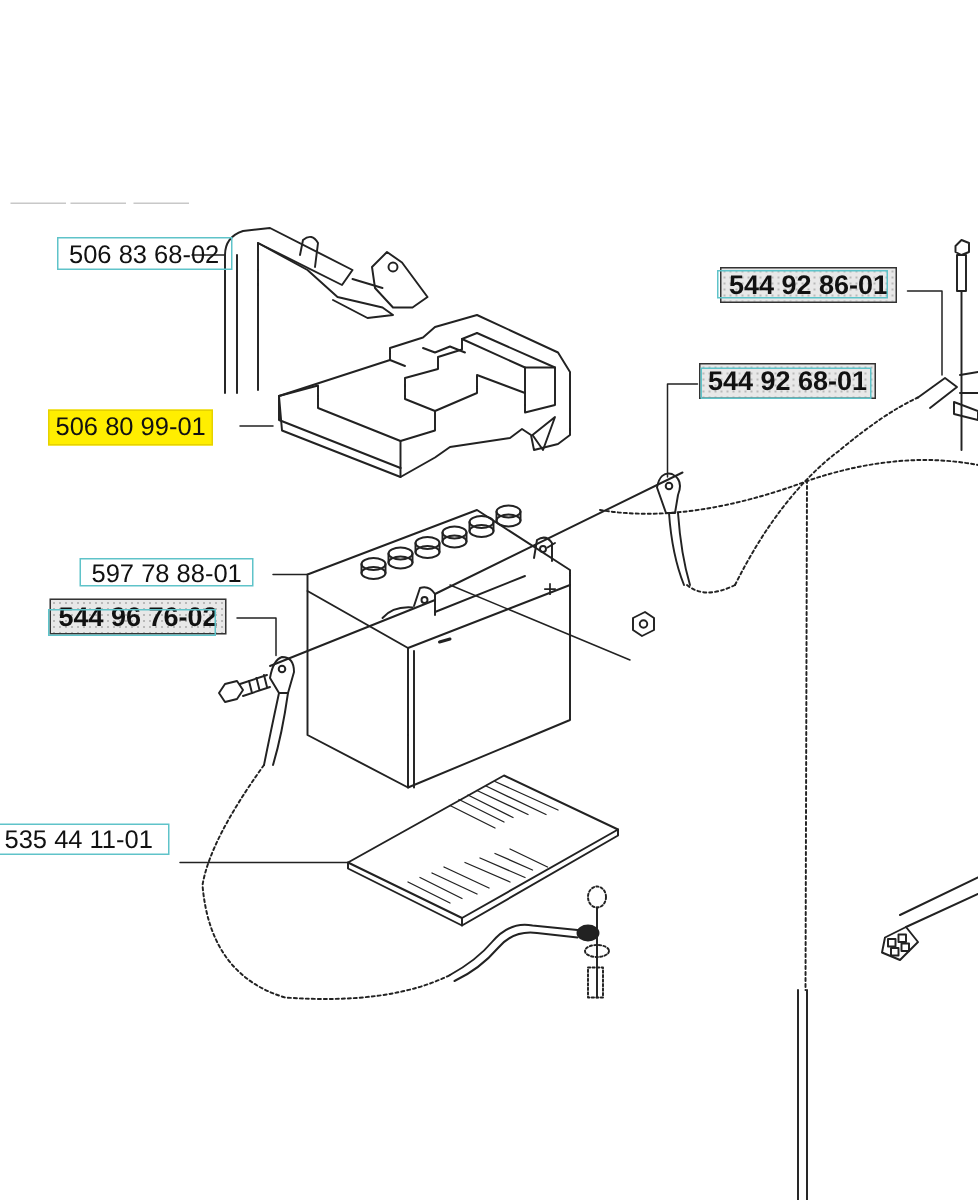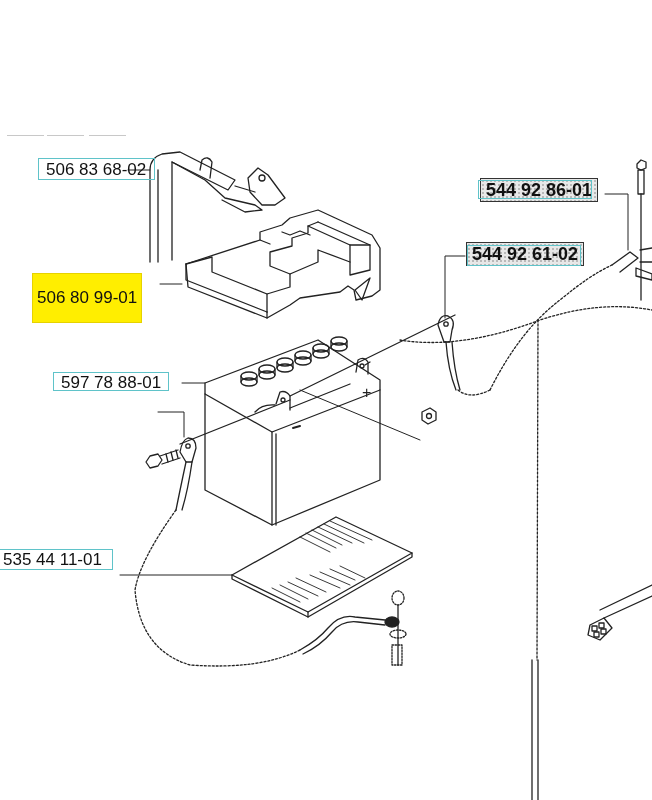--- a/index.html
+++ b/index.html
@@ -7,21 +7,21 @@
   .stage { position: absolute; left: 0; top: 0; width: 652px; height: 800px; }
   svg.drawing { position: absolute; left: 0; top: 0; }
   .label { position: absolute; font-family: "Liberation Sans", sans-serif; font-size: 17px; color: #111; line-height: 20px; white-space: nowrap; cursor: pointer; }
   .label.plain { padding: 0 2px; }
   .label.plain .hl { position: absolute; border: 1.5px solid #5fc3c9; pointer-events: none; }
   .label.dotted { font-weight: bold; font-size: 18px; padding: 1px 5px; border: 1.5px solid #333;
     background-color: #e8e8e8;
     background-image: radial-gradient(#b9b9b9 0.9px, transparent 1px);
     background-size: 4px 4px; }
   .label.dotted .hl { position: absolute; border: 1.5px solid #5fc3c9; pointer-events: none; }
-  .label.selected { background: #ffee00; padding: 14px 4px; border: 1px solid #e6d200; }
+  .label.selected { background: #ffee00; padding: 1px 4px; border: 1px solid #e6d200; }
   .tabline { position: absolute; top: 135px; height: 1px; background: #c8c8c8; }
 </style>
 </head>
 <body>
 
 <div class="stage">
 
   <div class="tabline" style="left:7px;width:37px;"></div>
   <div class="tabline" style="left:47px;width:37px;"></div>
   <div class="tabline" style="left:89px;width:37px;"></div>
@@ -184,28 +184,32 @@
 
   <div class="label selected" style="left:32px;top:273px;">
     <span>506 80 99-01</span>
   </div>
 
   <div class="label plain" style="left:59px;top:373px;">
     <span>597 78 88-01</span>
     <span class="hl" style="left:-6px;top:-1px;width:114px;height:17px;"></span>
   </div>
 
+  <div class="label dotted" style="left:33px;top:399px;">
+    <span>544 96 76-02</span>
+    <span class="hl" style="left:-2px;top:6px;width:110px;height:16px;"></span>
+  </div>
 
   <div class="label dotted" style="left:480px;top:166px;margin-top:12px;">
     <span>544 92 86-01</span>
     <span class="hl" style="left:-3px;top:1px;width:112px;height:17px;"></span>
   </div>
 
   <div class="label dotted" style="left:466px;top:242px;">
-    <span>544 92 61-02</span>
+    <span>544 92 68-01</span>
     <span class="hl" style="left:0px;top:2px;width:112px;height:19px;"></span>
   </div>
 
   <div class="label plain" style="left:1px;top:550px;">
     <span>535 44 11-01</span>
     <span class="hl" style="left:-4px;top:-1px;width:114px;height:19px;"></span>
   </div>
 
 </div>
 

